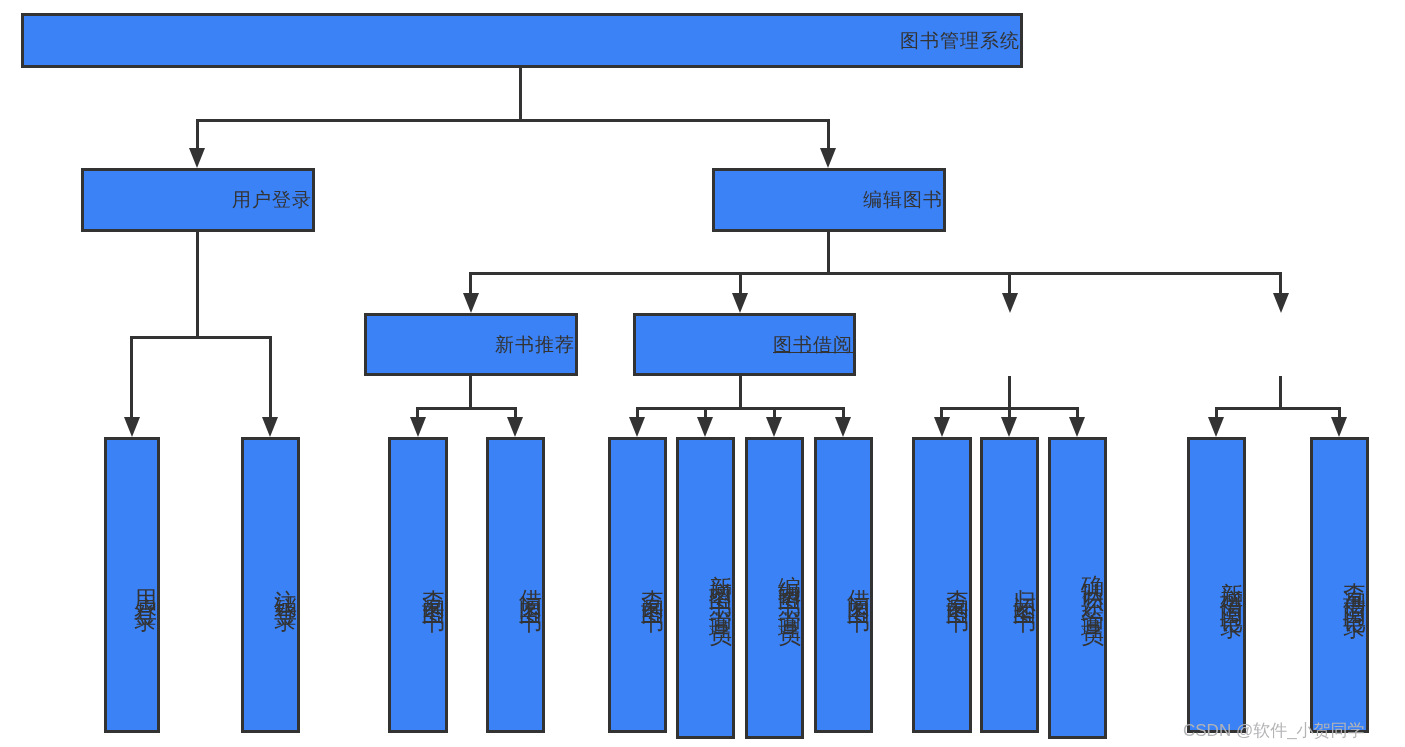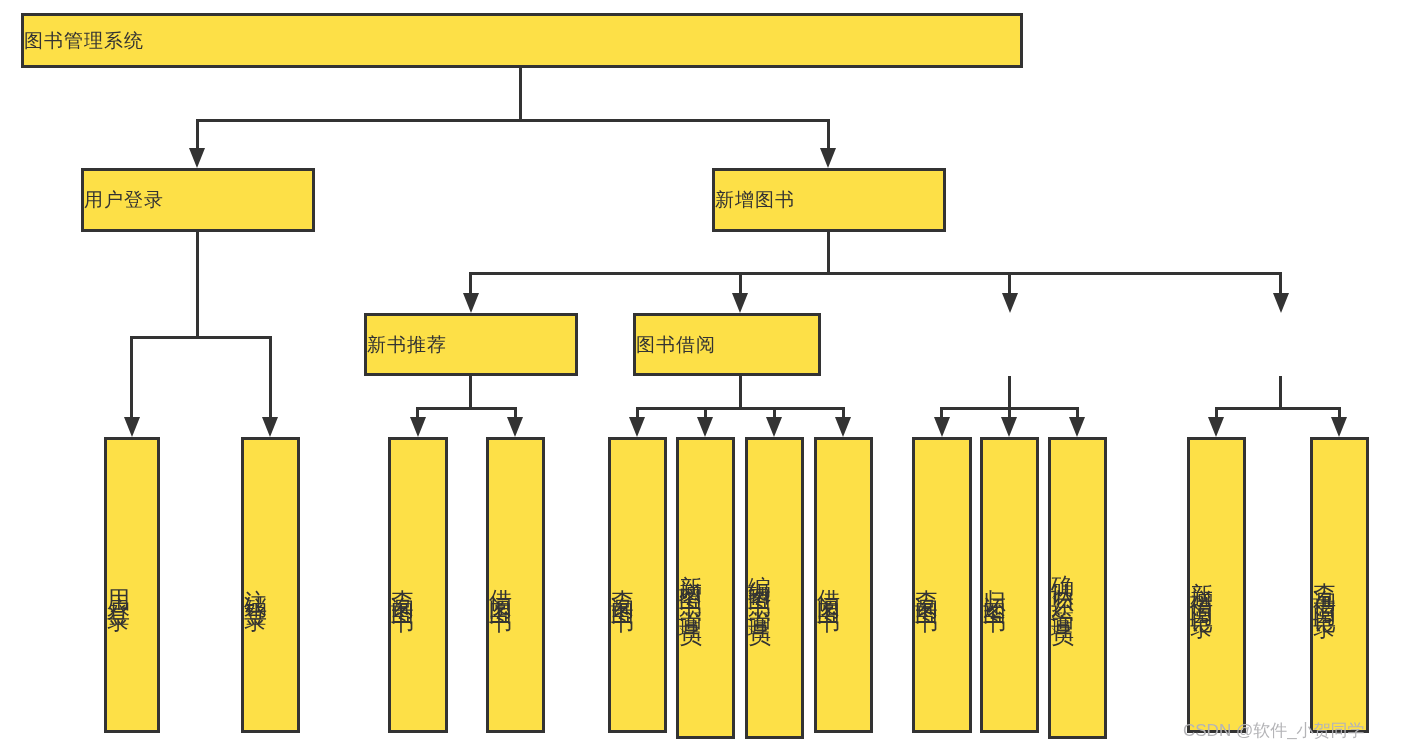--- a/index.html
+++ b/index.html
@@ -17,24 +17,24 @@
     position:relative;
     width:1405px;
     height:747px;
     background:var(--background);
     overflow:hidden;
   }
   .box{
     position:absolute;
     box-sizing:border-box;
     border:3px solid var(--line);
-    background:#fde047;
+    background:#3b82f6;
     display:flex;
     align-items:center;
-    justify-content:flex-start;
+    justify-content:flex-end;
     color:var(--text);
   }
   .hlabel{
     font-size:19px;
     letter-spacing:1px;
     white-space:nowrap;
   }
   .vlabel{
     writing-mode:vertical-rl;
     text-orientation:mixed;
@@ -81,21 +81,21 @@
   <div class="lh" style="left:196px;top:119px;width:634px;"></div>
   <div class="lv" style="left:196px;top:119px;height:33px;"></div>
   <div class="arrow" style="left:189px;top:148px;"></div>
   <div class="lv" style="left:827px;top:119px;height:33px;"></div>
   <div class="arrow" style="left:820px;top:148px;"></div>
 
   <div class="box" style="left:81px;top:168px;width:234px;height:64px;">
     <span class="hlabel">用户登录</span>
   </div>
   <div class="box" style="left:712px;top:168px;width:234px;height:64px;">
-    <span class="hlabel">新增图书</span>
+    <span class="hlabel">编辑图书</span>
   </div>
 
   <div class="lv" style="left:196px;top:232px;height:104px;"></div>
   <div class="lh" style="left:130px;top:336px;width:141px;"></div>
   <div class="lv" style="left:130px;top:336px;height:84px;"></div>
   <div class="arrow" style="left:124px;top:417px;"></div>
   <div class="lv" style="left:269px;top:336px;height:84px;"></div>
   <div class="arrow" style="left:262px;top:417px;"></div>
 
   <div class="lv" style="left:827px;top:232px;height:40px;"></div>
@@ -105,21 +105,21 @@
   <div class="lv" style="left:739px;top:272px;height:24px;"></div>
   <div class="arrow" style="left:732px;top:293px;"></div>
   <div class="lv" style="left:1008px;top:272px;height:24px;"></div>
   <div class="arrow" style="left:1002px;top:293px;"></div>
   <div class="lv" style="left:1279px;top:272px;height:24px;"></div>
   <div class="arrow" style="left:1273px;top:293px;"></div>
 
   <div class="box" style="left:364px;top:313px;width:214px;height:63px;">
     <span class="hlabel">新书推荐</span>
   </div>
-  <div class="box" style="left:633px;top:313px;width:188px;height:63px;">
+  <div class="box" style="left:633px;top:313px;width:223px;height:63px;text-decoration:underline;">
     <span class="hlabel">图书借阅</span>
   </div>
 
   <div class="lv" style="left:469px;top:376px;height:31px;"></div>
   <div class="lh" style="left:416px;top:407px;width:101px;"></div>
   <div class="lv" style="left:416px;top:407px;height:13px;"></div>
   <div class="arrow" style="left:410px;top:417px;"></div>
   <div class="lv" style="left:514px;top:407px;height:13px;"></div>
   <div class="arrow" style="left:507px;top:417px;"></div>
 

